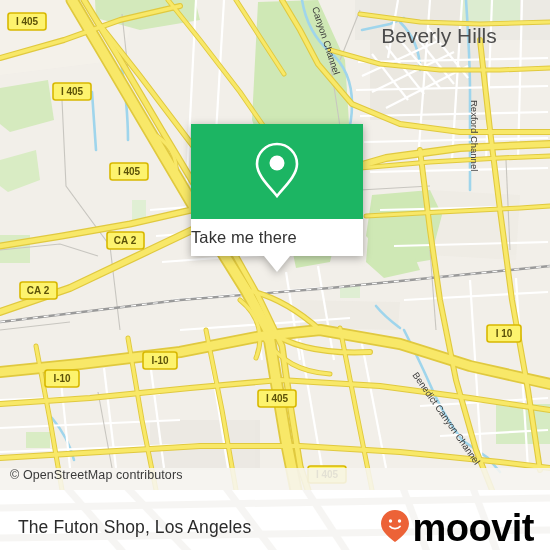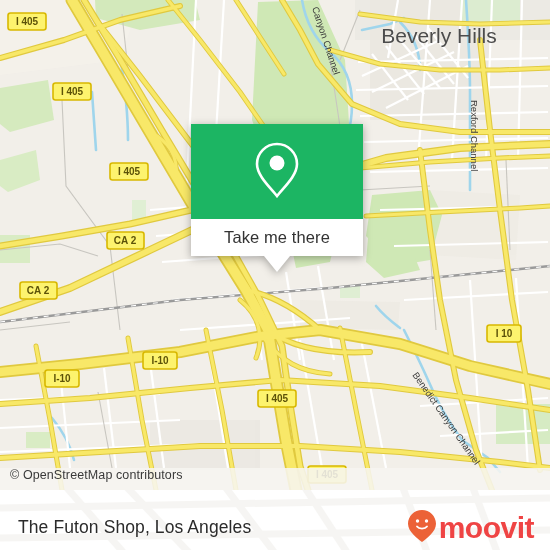--- a/index.html
+++ b/index.html
@@ -31,34 +31,34 @@
     display:flex;align-items:center;justify-content:space-between;
     box-sizing:border-box;padding:0 16px 0 18px;
     overflow:hidden;
   }
   #footer-bg{position:absolute;left:0;top:0;width:550px;height:60px;opacity:.55;}
   #place-title{
     position:relative;z-index:2;
     font-size:17.5px;color:#2b2b2b;letter-spacing:.1px;white-space:nowrap;
   }
   #brand{position:relative;z-index:2;display:flex;align-items:center;gap:2px;}
-  #brand-word{font-size:30px;font-weight:bold;color:#ef4444;letter-spacing:-0.5px;line-height:1;}
+  #brand-word{font-size:38px;font-weight:bold;color:#000000;letter-spacing:-0.5px;line-height:1;}
 
   
   #callout{
     position:absolute;left:191px;top:124px;width:172px;z-index:25;
     filter:drop-shadow(0 2px 4px rgba(0,0,0,.32));
   }
   #callout-top{
     height:95px;background:#1cb563;
     display:flex;align-items:center;justify-content:center;
   }
   #callout-bottom{
     height:37px;background:#ffffff;
-    display:flex;align-items:center;justify-content:center;
+    display:flex;align-items:center;justify-content:flex-start;
   }
   #callout-label{font-size:16.5px;color:#333333;letter-spacing:.1px;}
   #callout-tail{
     position:absolute;left:50%;top:132px;transform:translateX(-50%);
     width:0;height:0;
     border-left:13px solid transparent;
     border-right:13px solid transparent;
     border-top:16px solid #ffffff;
   }
 

